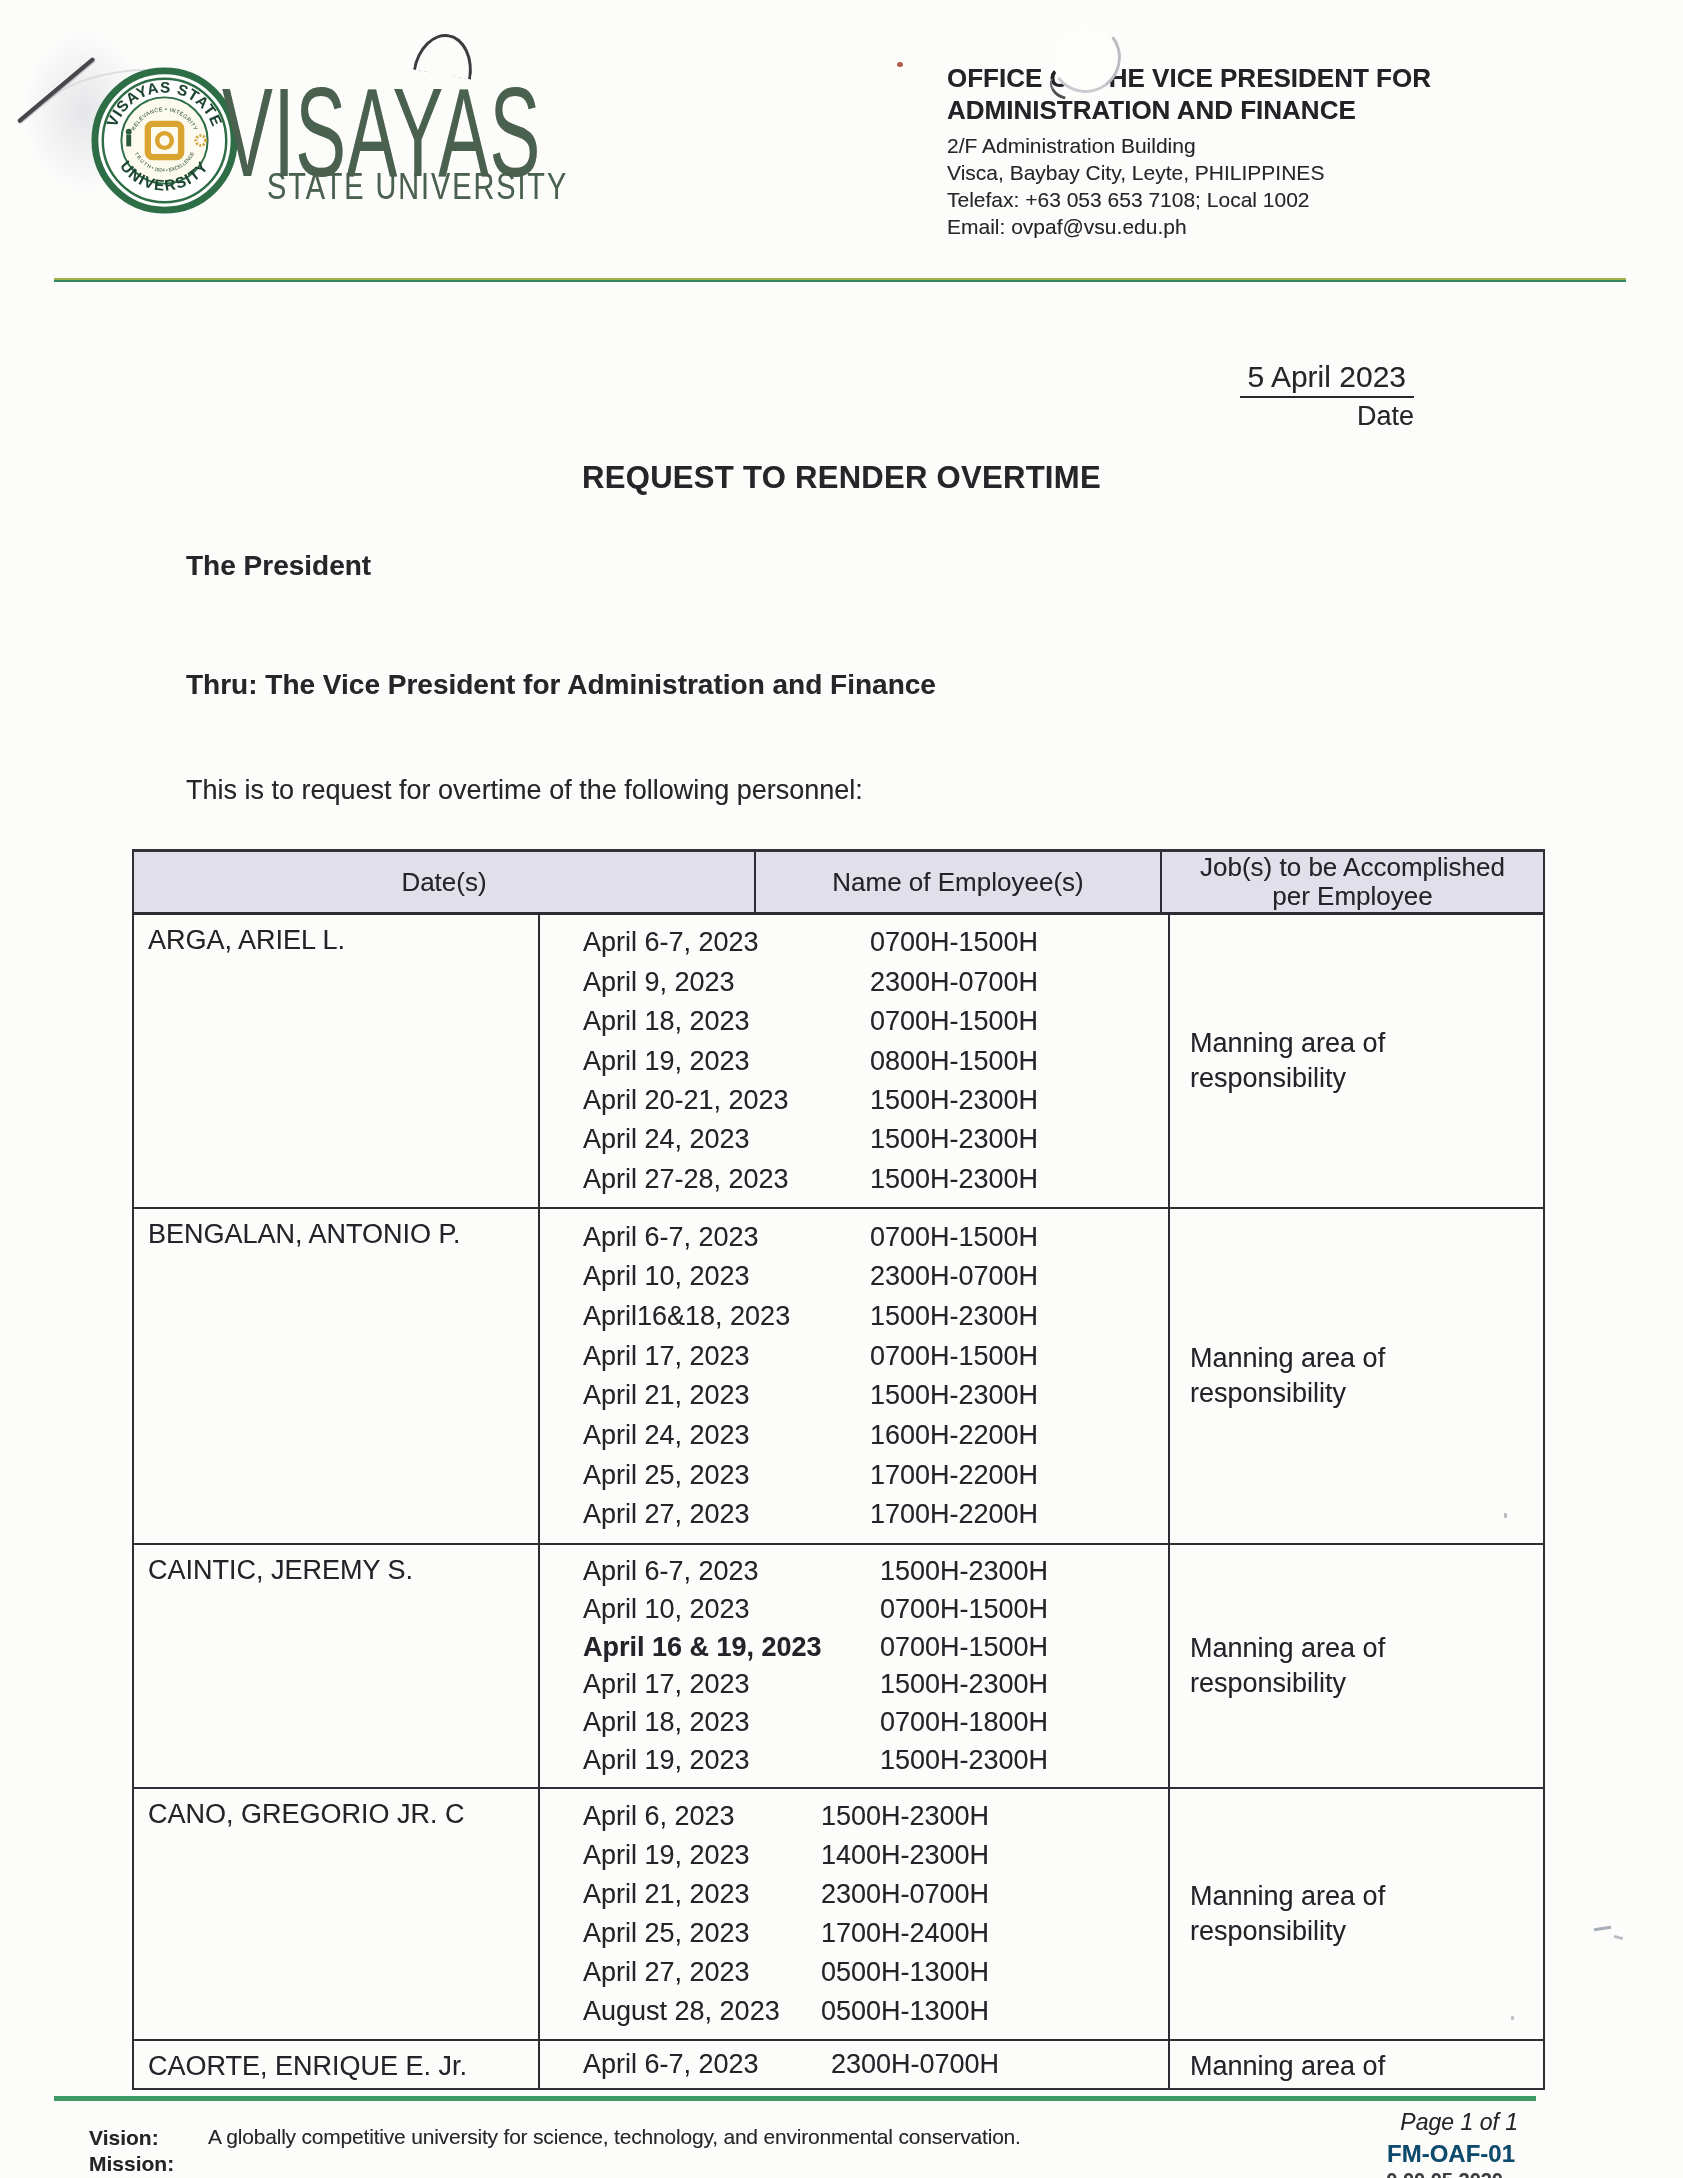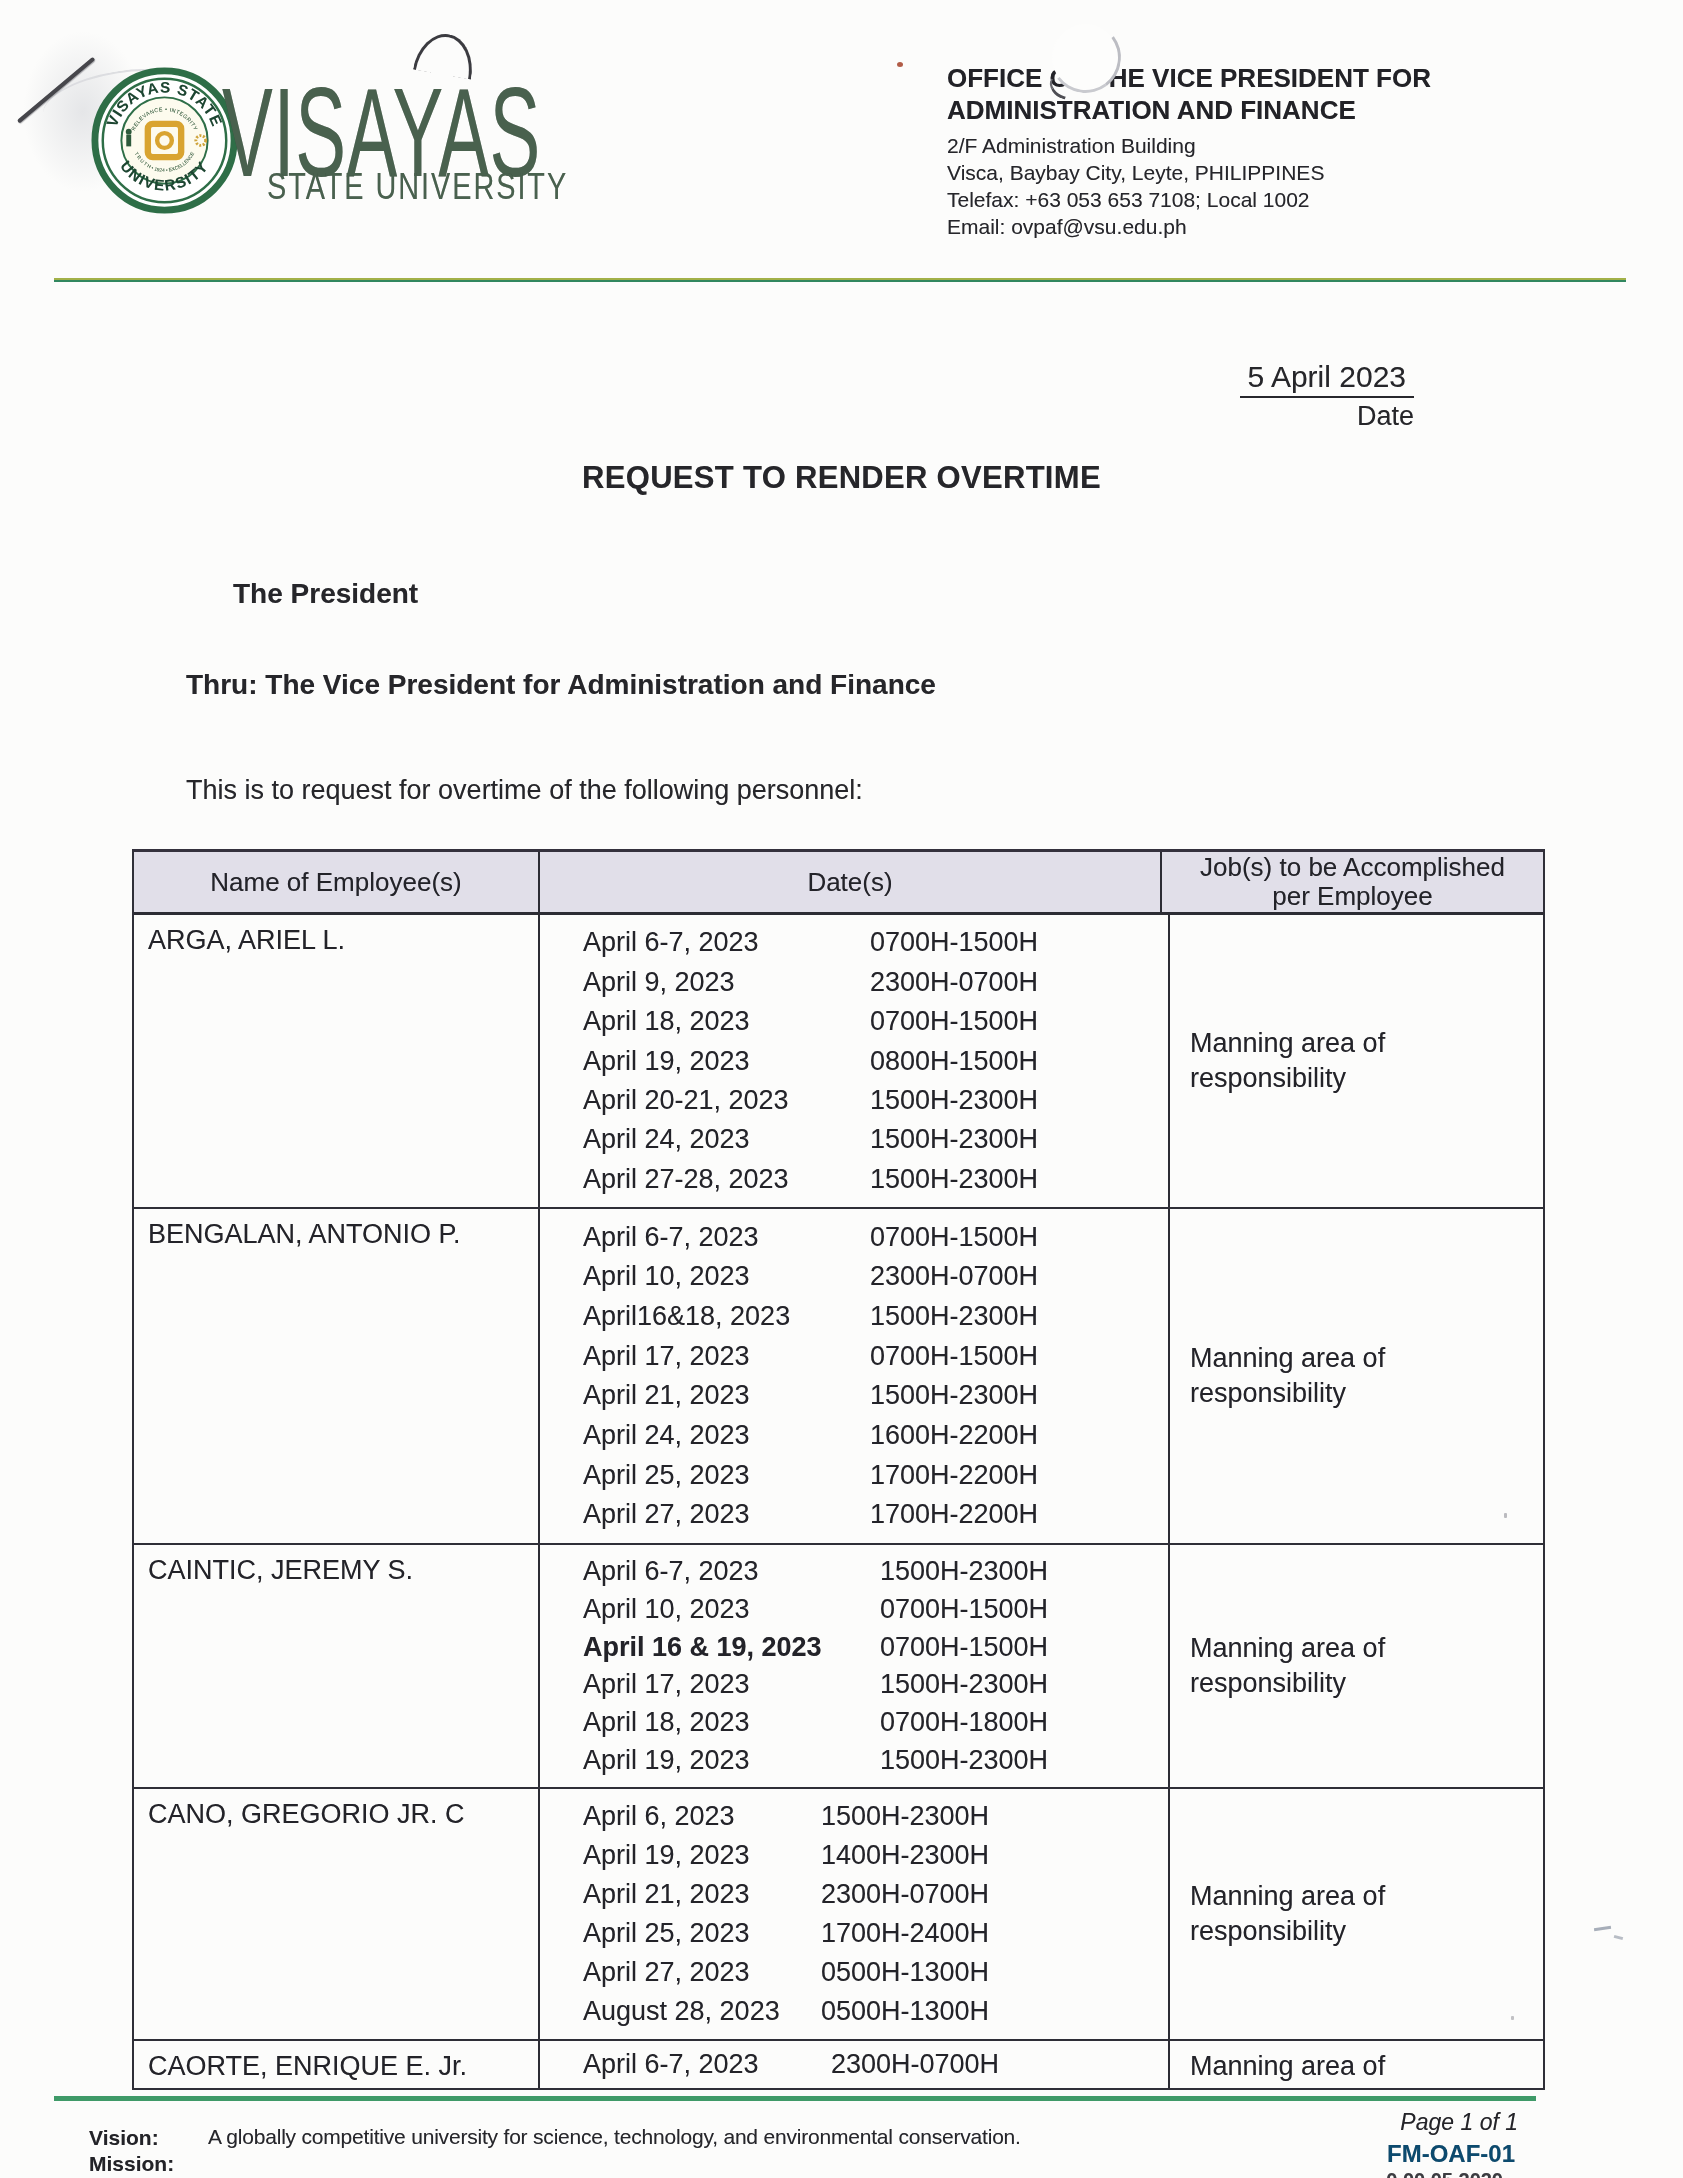--- a/index.html
+++ b/index.html
@@ -38,21 +38,21 @@
   .office .o-bold{font-size:26px;line-height:32px;font-weight:700;color:#222227;}
   .office .o-addr{margin-top:6px;font-size:21px;line-height:27px;color:#26262b;}
   .rule-top{position:absolute;left:54px;top:278px;width:1572px;height:4px;
     background:linear-gradient(180deg,#a2b148 0%,#a2b148 38%,#31875f 38%,#31875f 100%);}
   
   .date-block{position:absolute;left:1176px;top:360px;width:238px;text-align:right;}
   .date-value{display:inline-block;font-size:30px;padding:0 8px 2px 8px;border-bottom:2.5px solid #27272c;}
   .date-label{font-size:27px;margin-top:3px;}
   .doc-title{position:absolute;left:0;top:460px;width:1683px;text-align:center;
     font-size:31px;font-weight:700;letter-spacing:0.3px;}
-  .p-president{position:absolute;left:186px;top:578px;font-size:28px;font-weight:700;margin-left:47px;}
+  .p-president{position:absolute;left:186px;top:550px;font-size:28px;font-weight:700;}
   .p-thru{position:absolute;left:186px;top:669px;font-size:28px;font-weight:700;}
   .p-intro{position:absolute;left:186px;top:775px;font-size:27px;}
   
   .doc-table{position:absolute;left:132px;top:849px;width:1413px;box-sizing:border-box;
     border:2.5px solid #2f2f38;border-top:3.5px solid #34313d;font-size:27px;color:#232329;}
   .t-header{display:flex;height:63px;background:#e1dfe9;border-bottom:3px solid #2c2c34;box-sizing:border-box;}
   .th{display:flex;flex-direction:column;align-items:center;justify-content:center;
     text-align:center;font-size:26px;line-height:29px;box-sizing:border-box;}
   .th-name{width:406px;border-right:2px solid #2c2c34;}
   .th-dates{width:622px;border-right:2px solid #2c2c34;}
@@ -148,25 +148,25 @@
     <div class="date-label">Date</div>
   </div>
 
   <div class="doc-title">REQUEST TO RENDER OVERTIME</div>
   <div class="p-president">The President</div>
   <div class="p-thru">Thru: The Vice President for Administration and Finance</div>
   <div class="p-intro">This is to request for overtime of the following personnel:</div>
 
   <div class="doc-table">
     <div class="t-header">
+      <div class="th th-dates">
+        <span>Date(s)</span>
+      </div>
       <div class="th th-name">
         <span>Name of Employee(s)</span>
-      </div>
-      <div class="th th-dates">
-        <span>Date(s)</span>
       </div>
       <div class="th th-job">
         <span>Job(s) to be Accomplished</span>
         <span>per Employee</span>
       </div>
     </div>
     <div id="table-body">
         <div class="t-group" style="height: 292px;">
           <div class="cell c-name"><span>ARGA, ARIEL L.</span></div>
           <div class="cell c-dates">

